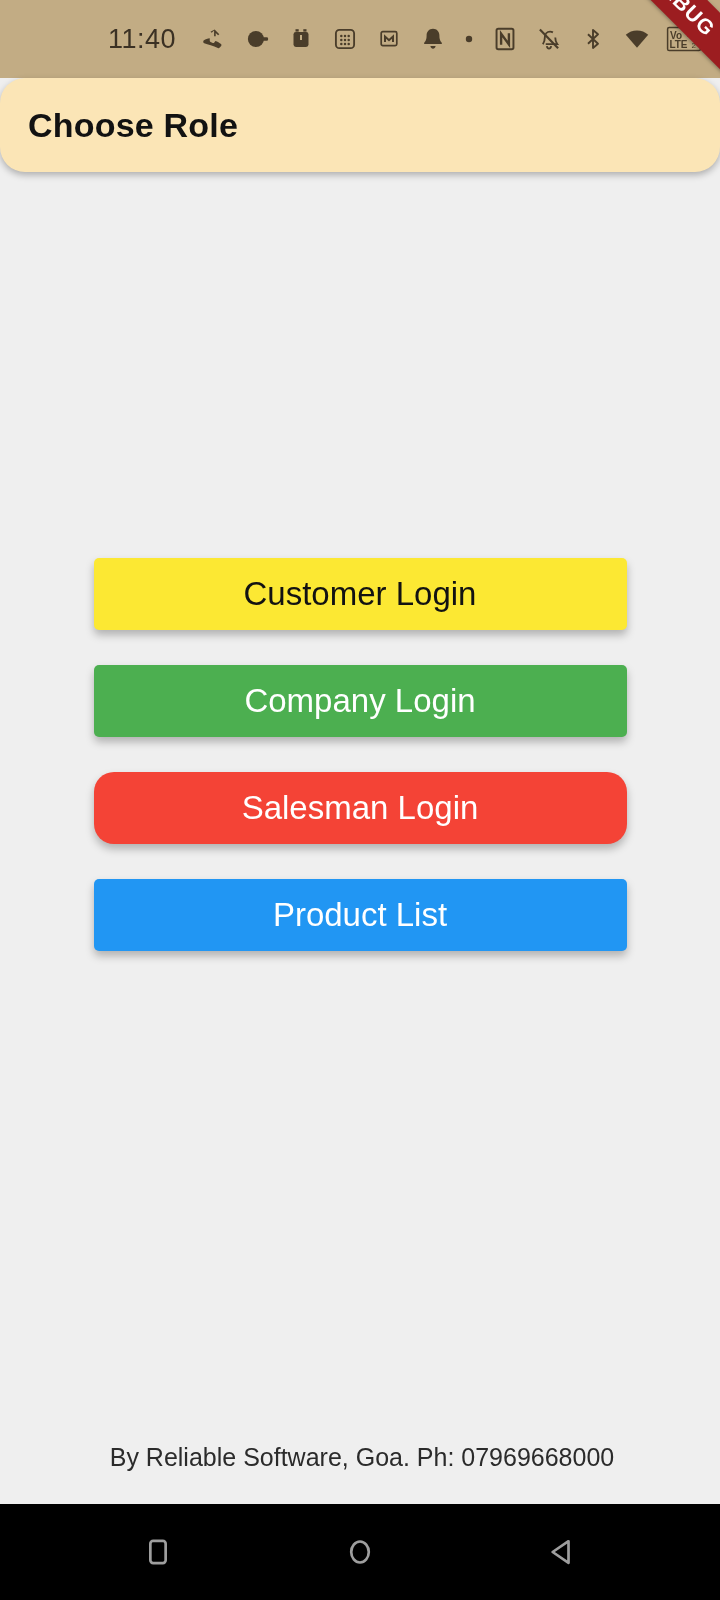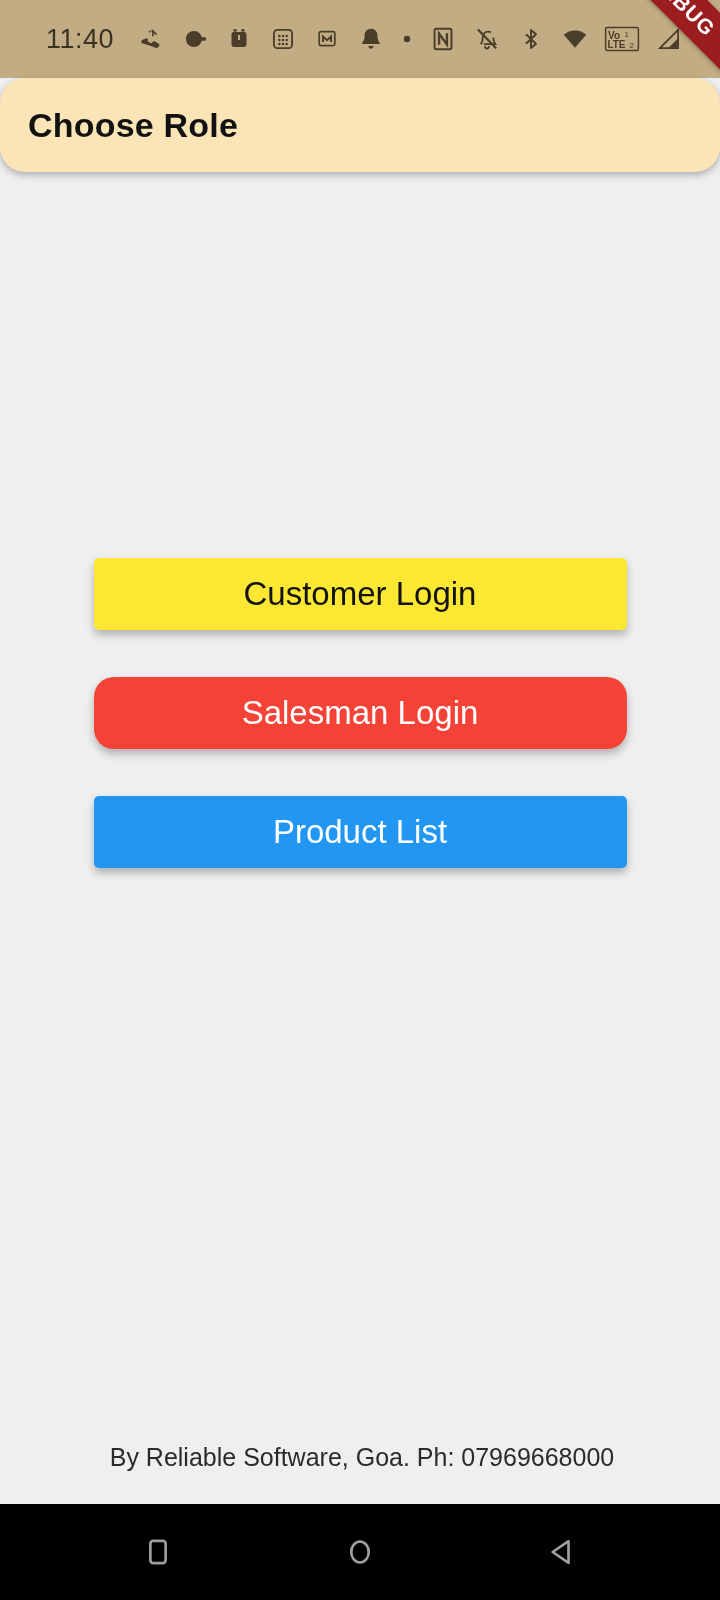--- a/index.html
+++ b/index.html
@@ -19,21 +19,21 @@
     background:#efefef;
     overflow:hidden;
   }
 
   
   #status-bar {
     position:relative;
     height:78px; flex:0 0 78px;
     background:#c2ac84;
     display:flex; align-items:center;
-    padding-left:46px;
+    padding-left:108px;
     overflow:hidden;
   }
   #status-clock {
     font-size:27px; color:#3b3124;
     letter-spacing:0.5px;
     margin-right:22px;
     white-space:nowrap;
   }
   #status-icons { display:flex; align-items:center; gap:14px; }
   .sicon {
@@ -80,21 +80,21 @@
     background:#efefef;
     display:flex; flex-direction:column;
     align-items:center;
   }
 
   #button-stack {
     position:absolute;
     top:386px; left:0; right:0;
     display:flex; flex-direction:column;
     align-items:center;
-    gap:47px;
+    gap:35px;
   }
   .role-button {
     width:533px; height:72px;
     border:none; border-radius:5px;
     font-family:"Liberation Sans", sans-serif;
     font-size:33px;
     display:flex; align-items:center; justify-content:center;
     cursor:pointer;
     box-shadow:0 5px 9px rgba(0,0,0,.26);
     white-space:nowrap;
@@ -250,20 +250,23 @@
   </div>
 
   <div id="content">
 
     <div id="button-stack">
 
       <button class="role-button" style="background:#FCE833;color:#121212;">
         <span>Customer Login</span>
       </button>
 
+      <button class="role-button" style="background:#4CAF50;color:#FFFFFF;">
+        <span>Company Login</span>
+      </button>
 
       <button class="role-button" style="background:#F44336;color:#FFFFFF;border-radius:20px;">
         <span>Salesman Login</span>
       </button>
 
       <button class="role-button" style="background:#2196F3;color:#FFFFFF;">
         <span>Product List</span>
       </button>
 
     </div>

